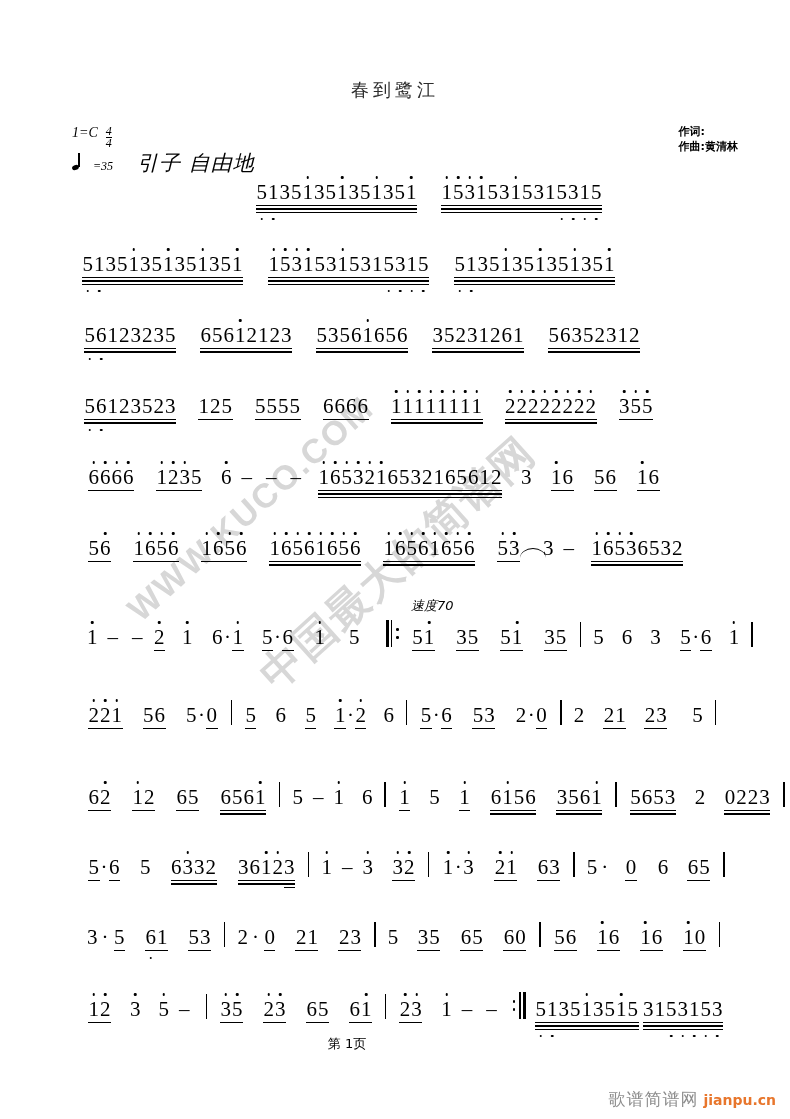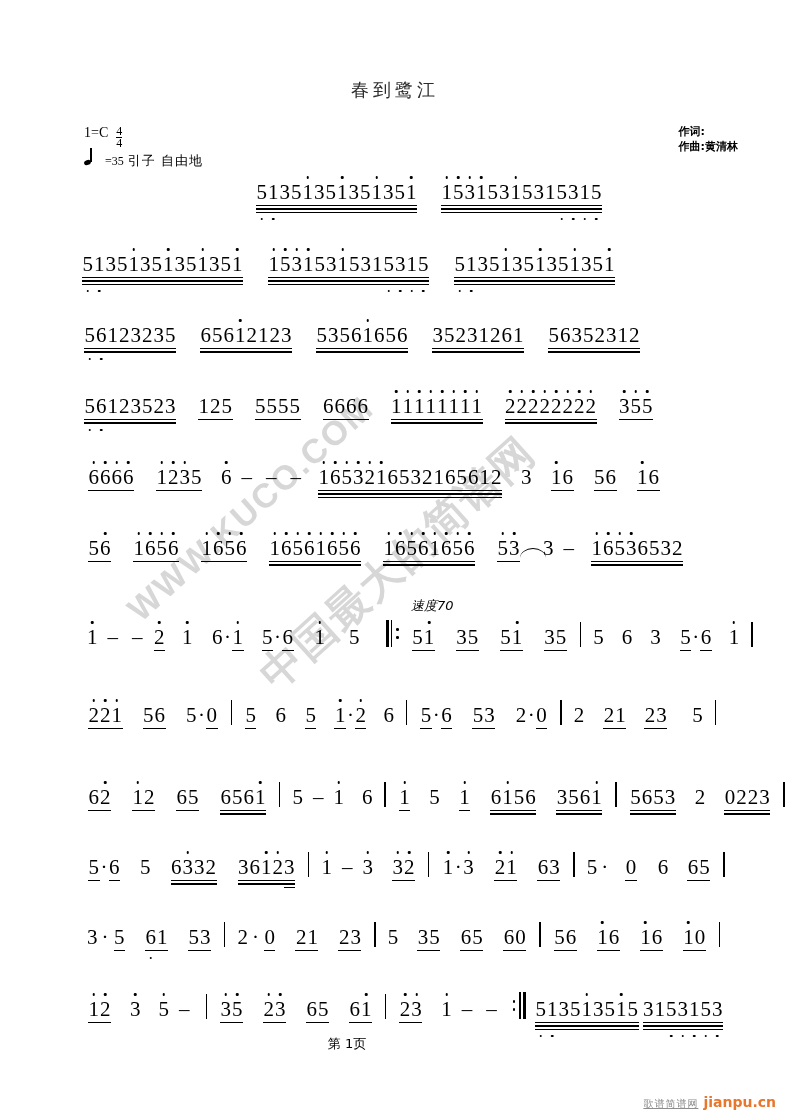--- a/index.html
+++ b/index.html
@@ -61,23 +61,24 @@
     text-align: center;
     font-size: 18px;
     letter-spacing: 4px;
     font-family: "DejaVu Sans", "Liberation Sans", sans-serif;
     color: #2c2c2c;
     z-index: 2;
   }
 
   .keyblock {
     position: absolute;
-    left: 84px; top: 126px;
+    left: 72px; top: 126px;
     z-index: 2;
     font-family: "Liberation Serif", serif;
+    font-style: italic;
   }
   .key-row1 {
     display: flex;
     align-items: flex-start;
     height: 22px;
   }
   .key-sig { font-size: 14px; line-height: 14px; }
   .timesig {
     display: inline-block;
     margin-left: 8px;
@@ -106,22 +107,22 @@
     transform: rotate(-20deg);
   }
   .tempo-note .stem {
     position: absolute;
     left: 6px; bottom: 3px;
     width: 1.6px; height: 14px;
     background: #000;
   }
   .tempo-eq { font-size: 12px; margin-left: 10px; }
   .perf-dir {
-    font-size: 13px;
-    margin-left: 4px;
+    font-size: 21px;
+    margin-left: 24px;
     font-family: "DejaVu Sans", "Liberation Sans", sans-serif;
     letter-spacing: 1px;
   }
 
   .credits {
     position: absolute;
     right: 52px; top: 124px;
     text-align: left;
     font-size: 11px;
     line-height: 15px;
@@ -283,25 +284,24 @@
     z-index: 2;
   }
   .site-wm {
     position: absolute;
     right: 14px; bottom: 8px;
     display: flex;
     align-items: baseline;
     z-index: 3;
   }
   .site-wm .cn {
-    font-size: 10px;
+    font-size: 17px;
     color: #8d8d8d;
     font-family: "DejaVu Sans", "Liberation Sans", sans-serif;
     letter-spacing: 1px;
-    text-decoration: underline;
   }
   .site-wm .en {
     font-size: 14px;
     color: #e8762c;
     margin-left: 5px;
     font-family: "DejaVu Sans", "Liberation Sans", sans-serif;
     font-weight: bold;
   }
 </style>
 </head>

